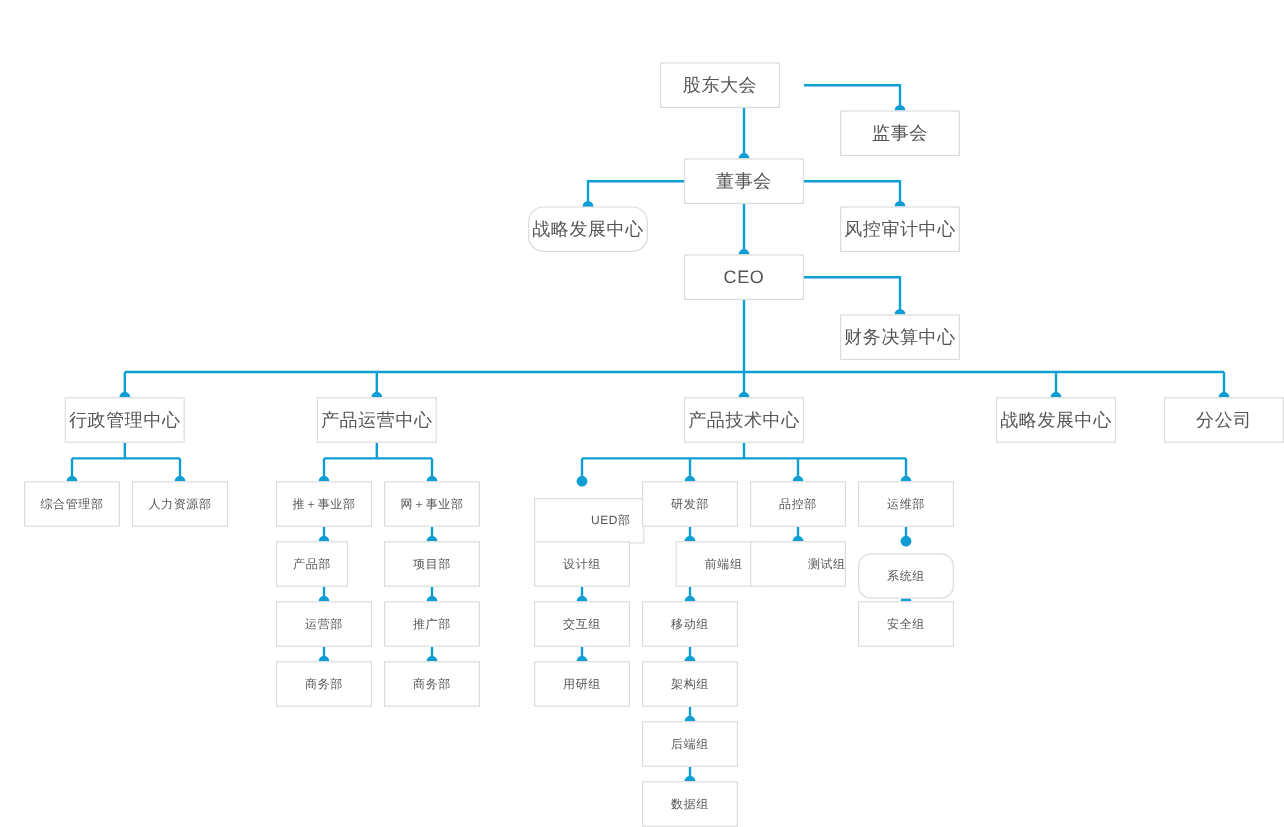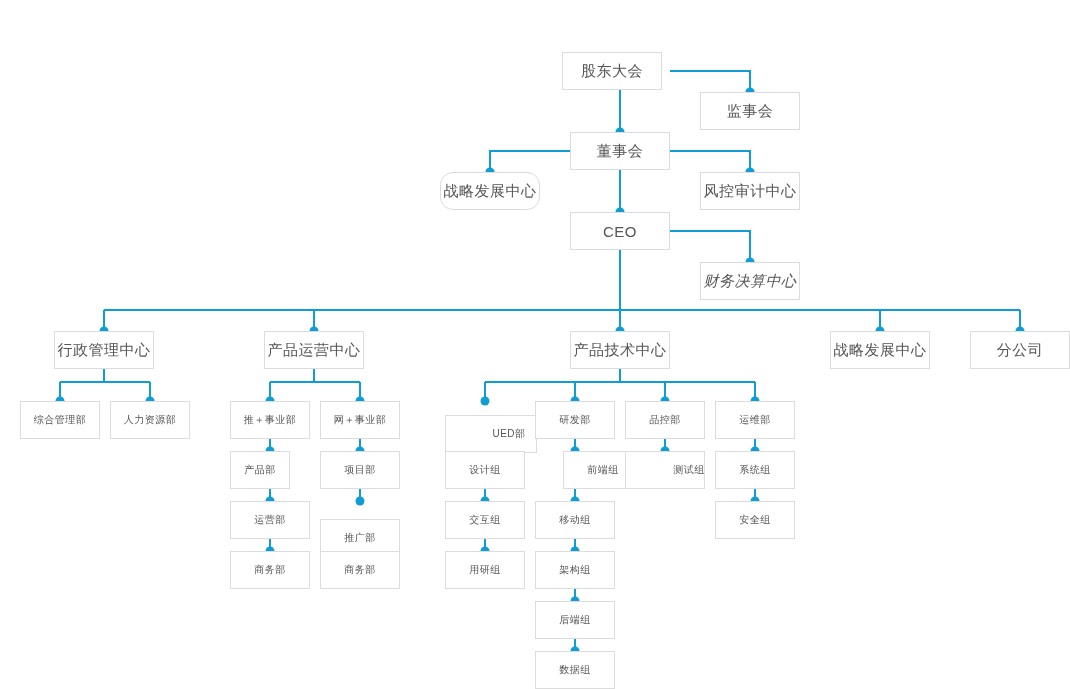--- a/index.html
+++ b/index.html
@@ -129,61 +129,61 @@
         <circle cx="575" cy="501" r="4.5"></circle>
         <circle cx="575" cy="551" r="4.5"></circle>
       <circle cx="575" cy="601" r="4.5"></circle>
         <circle cx="575" cy="651" r="4.5"></circle>
       <circle cx="665" cy="451" r="4.5"></circle>
       <circle cx="755" cy="451" r="4.5"></circle>
         <circle cx="755" cy="501" r="4.5"></circle>
     </g>
   </svg>
 
-  <div class="node" style="left:562px;top:52px;width:100px;height:38px;">股东大会</div>
+  <div class="node" style="left:550px;top:52px;width:100px;height:38px;">股东大会</div>
   <div class="node" style="left:700px;top:92px;width:100px;height:38px;">监事会</div>
 
   <div class="node" style="left:570px;top:132px;width:100px;height:38px;">董事会</div>
   <div class="node" style="left:440px;top:172px;width:100px;height:38px;border-radius:13px;">战略发展中心</div>
   <div class="node" style="left:700px;top:172px;width:100px;height:38px;">风控审计中心</div>
 
   <div class="node" style="left:570px;top:212px;width:100px;height:38px;">CEO</div>
-  <div class="node" style="left:700px;top:262px;width:100px;height:38px;font-style:italic;">财务决算中心</div>
+  <div class="node" style="left:700px;top:262px;width:100px;height:38px;">财务决算中心</div>
 
   <div class="node" style="left:54px;top:331px;width:100px;height:38px;">行政管理中心</div>
   <div class="node" style="left:264px;top:331px;width:100px;height:38px;">产品运营中心</div>
   <div class="node" style="left:570px;top:331px;width:100px;height:38px;">产品技术中心</div>
   <div class="node" style="left:830px;top:331px;width:100px;height:38px;">战略发展中心</div>
   <div class="node" style="left:970px;top:331px;width:100px;height:38px;">分公司</div>
 
   <div class="node small" style="left:20px;top:401px;width:80px;height:38px;">综合管理部</div>
   <div class="node small" style="left:110px;top:401px;width:80px;height:38px;">人力资源部</div>
 
   <div class="node small" style="left:230px;top:401px;width:80px;height:38px;">推＋事业部</div>
   <div class="node small" style="left:230px;top:451px;width:60px;height:38px;">产品部</div>
   <div class="node small" style="left:230px;top:501px;width:80px;height:38px;">运营部</div>
   <div class="node small" style="left:230px;top:551px;width:80px;height:38px;">商务部</div>
 
   <div class="node small" style="left:320px;top:401px;width:80px;height:38px;">网＋事业部</div>
   <div class="node small" style="left:320px;top:451px;width:80px;height:38px;">项目部</div>
-  <div class="node small" style="left:320px;top:501px;width:80px;height:38px;margin-top:18px;">推广部</div>
+  <div class="node small" style="left:320px;top:501px;width:80px;height:38px;">推广部</div>
   <div class="node small" style="left:320px;top:551px;width:80px;height:38px;">商务部</div>
 
   <div class="node small" style="left:445px;top:415px;width:92px;height:38px;padding-left:36px;">UED部</div>
   <div class="node small" style="left:445px;top:451px;width:80px;height:38px;">设计组</div>
   <div class="node small" style="left:445px;top:501px;width:80px;height:38px;">交互组</div>
   <div class="node small" style="left:445px;top:551px;width:80px;height:38px;">用研组</div>
 
   <div class="node small" style="left:535px;top:401px;width:80px;height:38px;">研发部</div>
   <div class="node small" style="left:563px;top:451px;width:80px;height:38px;">前端组</div>
   <div class="node small" style="left:535px;top:501px;width:80px;height:38px;">移动组</div>
   <div class="node small" style="left:535px;top:551px;width:80px;height:38px;">架构组</div>
   <div class="node small" style="left:535px;top:601px;width:80px;height:38px;">后端组</div>
   <div class="node small" style="left:535px;top:651px;width:80px;height:38px;">数据组</div>
 
   <div class="node small" style="left:625px;top:401px;width:80px;height:38px;">品控部</div>
   <div class="node small" style="left:625px;top:451px;width:80px;height:38px;padding-left:48px;">测试组</div>
 
   <div class="node small" style="left:715px;top:401px;width:80px;height:38px;">运维部</div>
-  <div class="node small" style="left:715px;top:451px;width:80px;height:38px;">系统组</div>
+  <div class="node small" style="left:715px;top:461px;width:80px;height:38px;border-radius:11px;">系统组</div>
   <div class="node small" style="left:715px;top:501px;width:80px;height:38px;">安全组</div>
 
 </div>
 
 </body></html>

